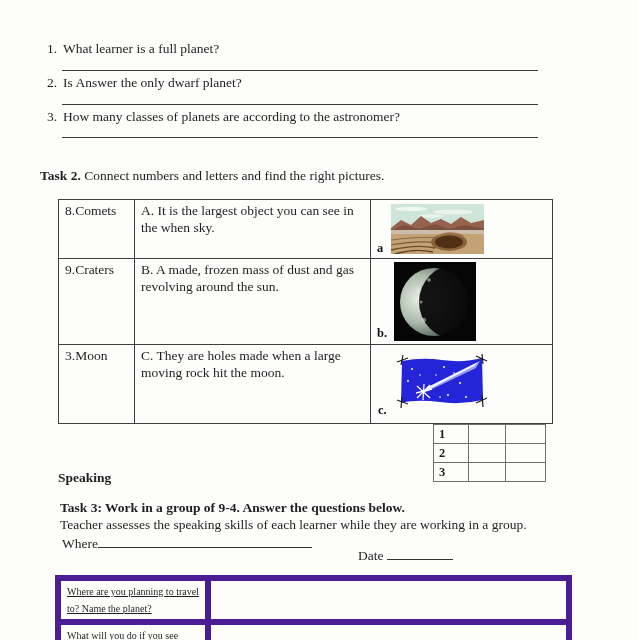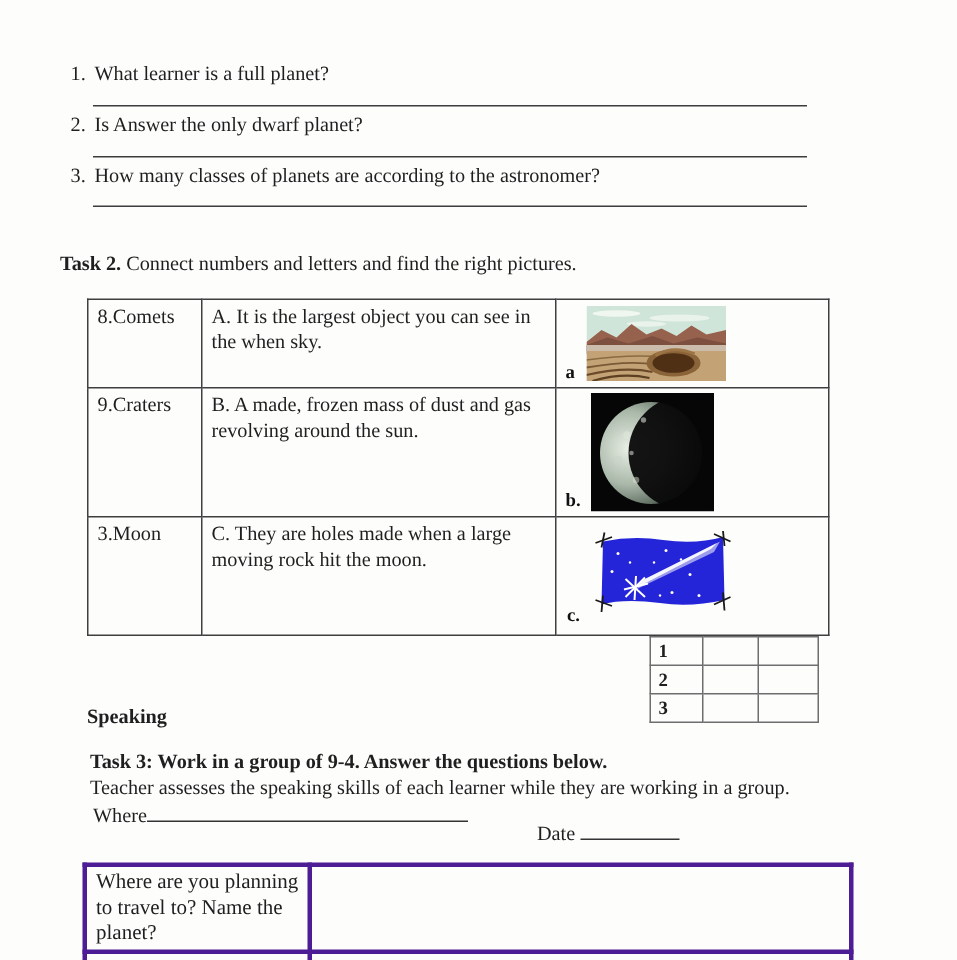--- a/index.html
+++ b/index.html
@@ -52,24 +52,24 @@
   .note { position:absolute; left:60px; top:517px; white-space:nowrap; }
   .names-row { position:absolute; left:62px; top:535px; height:16px; }
   .date-row { position:absolute; left:358px; top:535px; height:16px;margin-top:12px; }
   .blank { display:inline-block; border-bottom:1px solid #333; height:13px; vertical-align:baseline; }
 
   table.speak-table {
     border-collapse:collapse; table-layout:fixed;
     position:absolute; left:55px; top:575px; width:511px;
   }
   table.speak-table td {
-    border:3px solid #4c1d95;
+    border:6px solid #4c1d95;
     vertical-align:top;
     padding:2px 4px 2px 6px;
-    font-size:14px; line-height:17px;
+    font-size:10px; line-height:17px;text-decoration:underline;
   }
 </style>
 </head>
 <body>
 
 <span class="q-num" style="left:47px; top:41px;">1.</span>
 <span class="q-text" style="left:63px; top:41px;">What learner is a full planet?</span>
 <div class="answer-line" style="top:70px;"></div>
 
 <span class="q-num" style="left:47px; top:75px;">2.</span>

